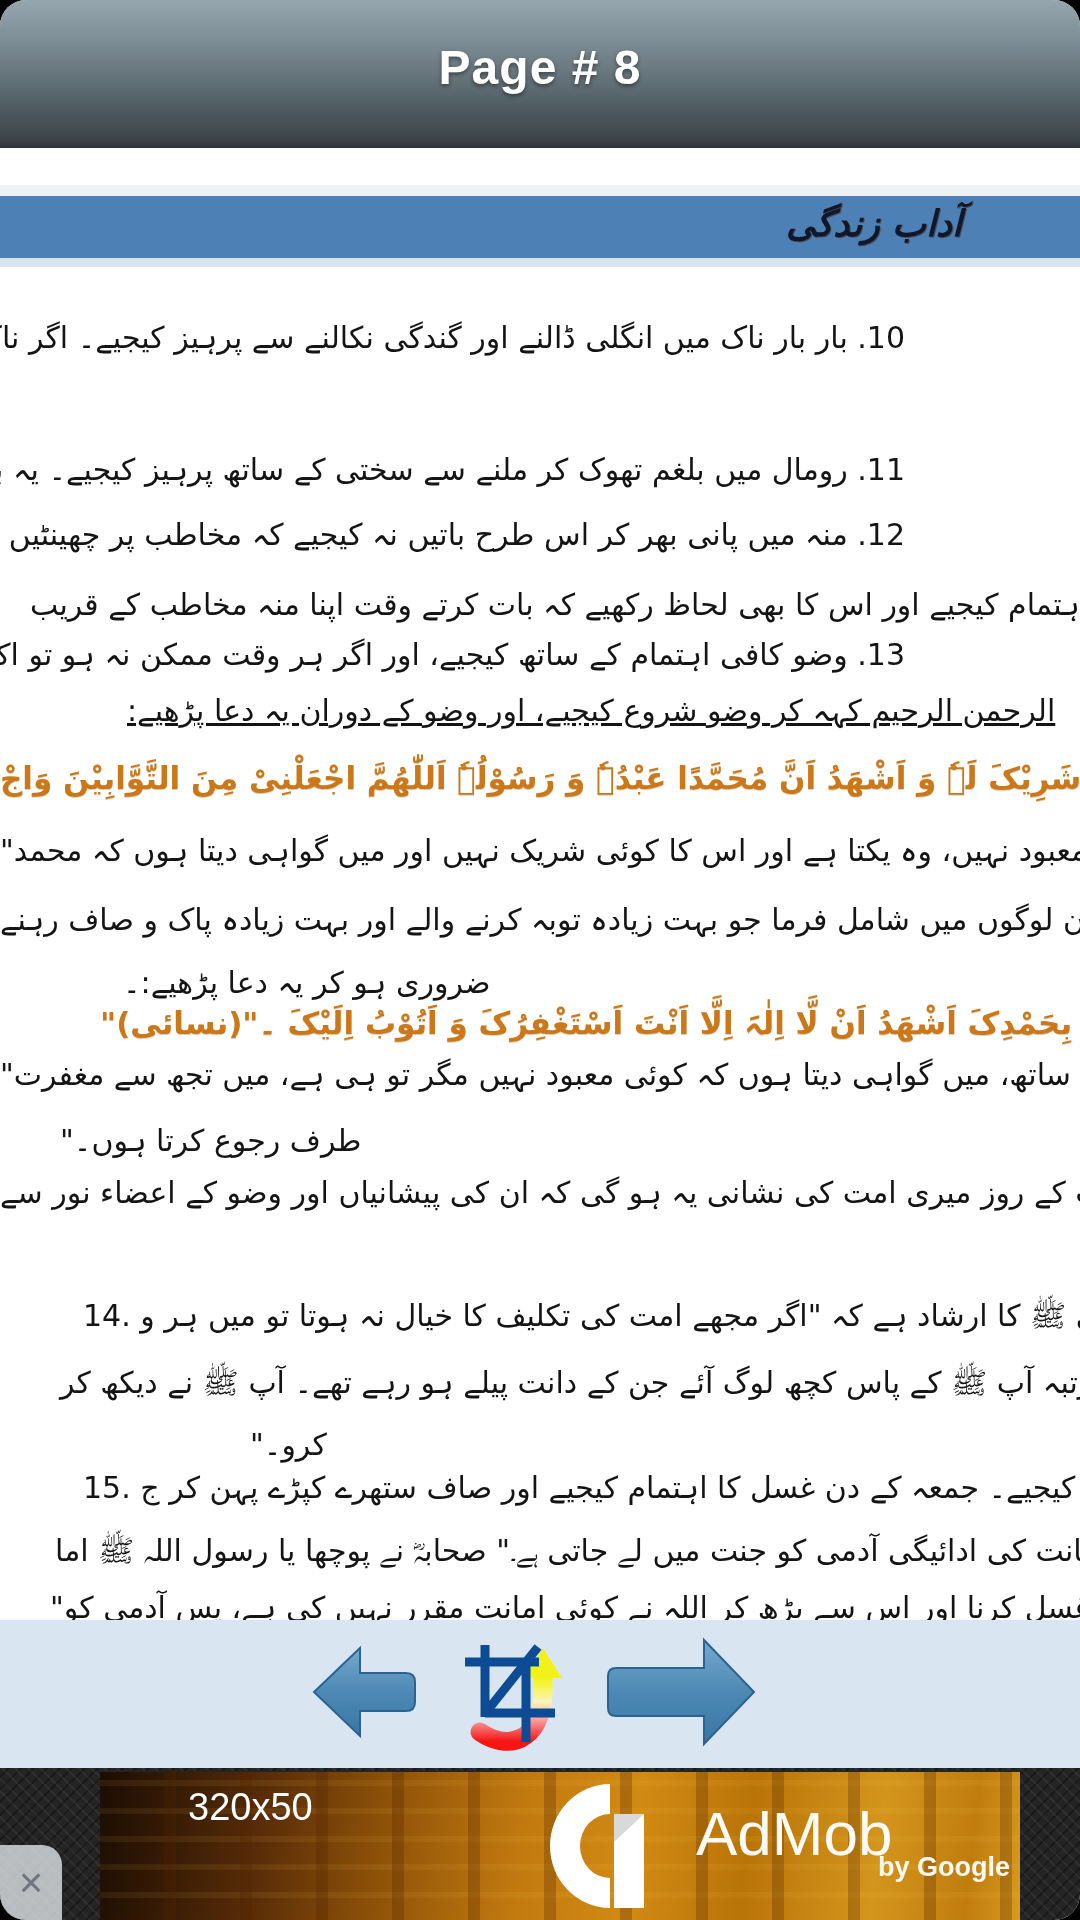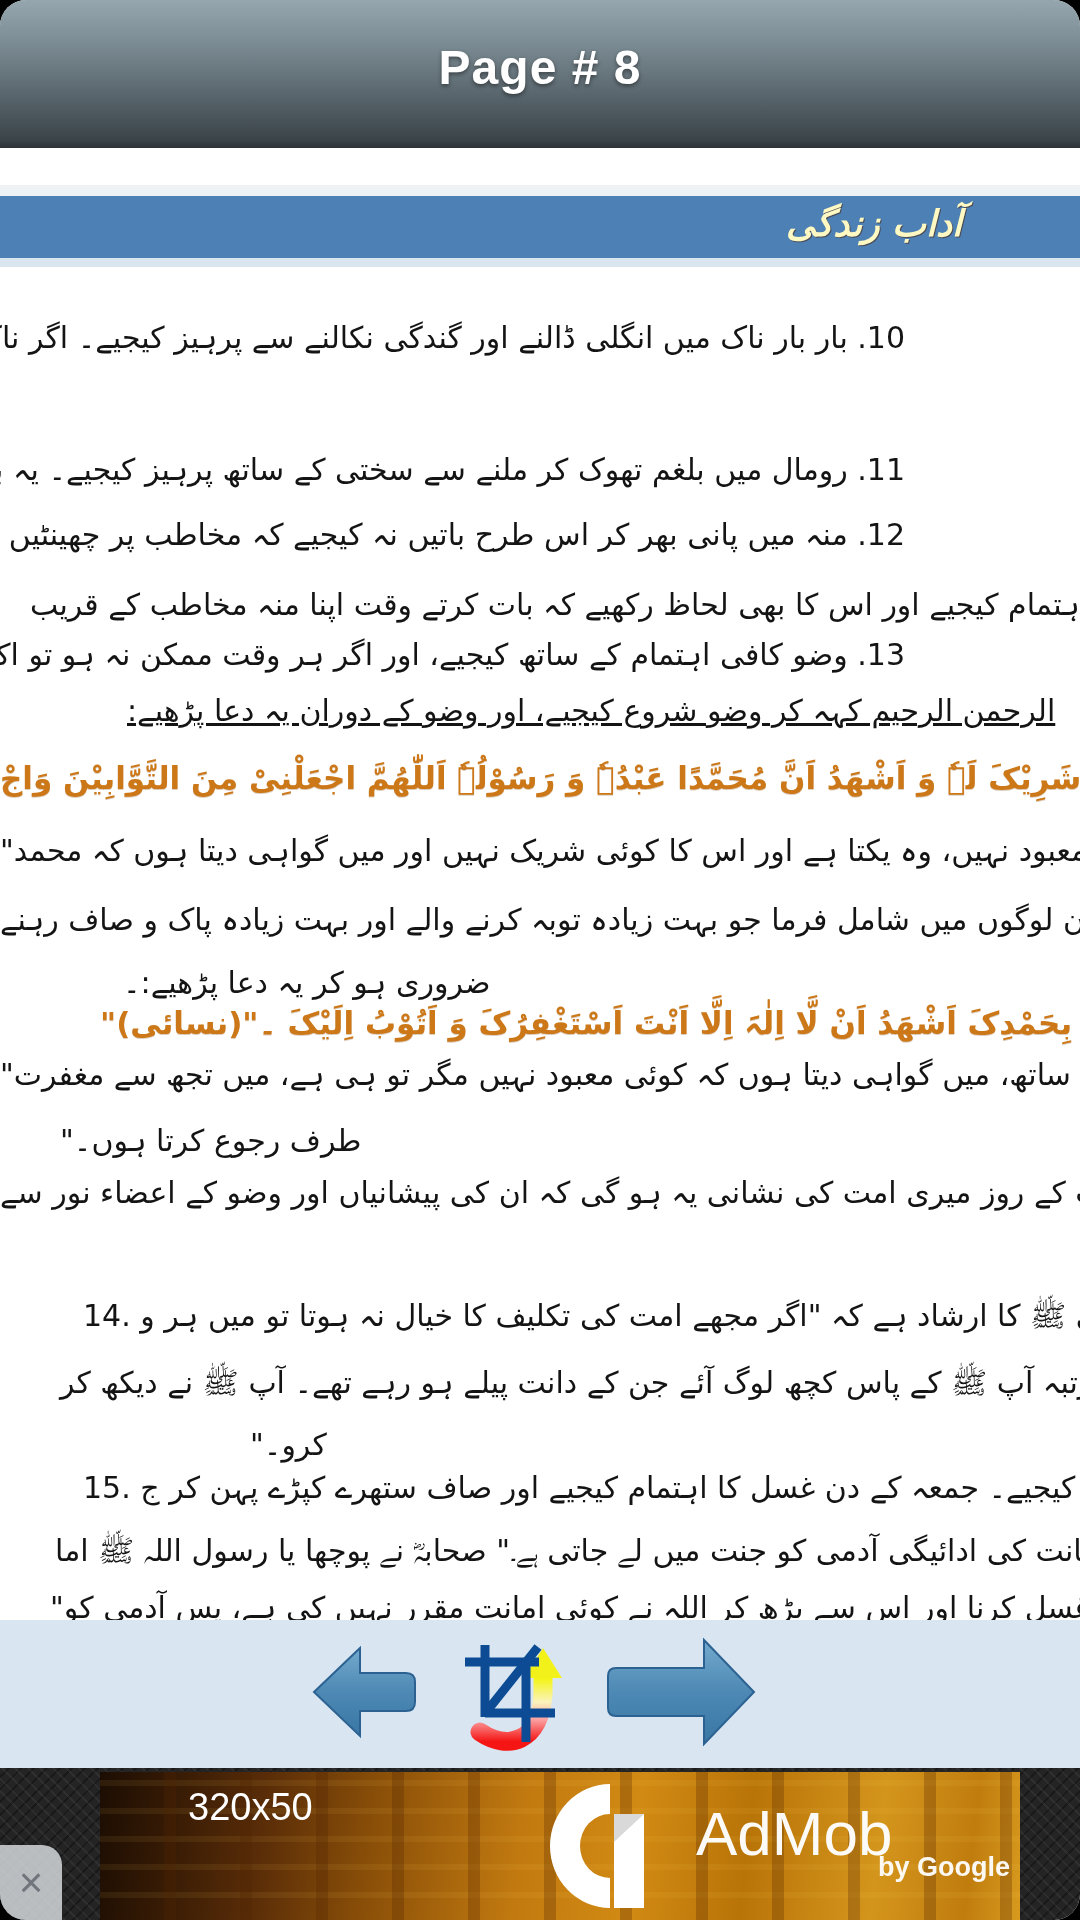--- a/index.html
+++ b/index.html
@@ -7,21 +7,21 @@
        font-family:"Liberation Sans",sans-serif;border-radius:26px;}
   
   .header{position:absolute;top:0;left:0;width:1080px;height:148px;
           background:linear-gradient(#96a6ae 0%,#7d8d95 28%,#5b686f 62%,#3a4348 95%,#2c3337 100%);
           display:flex;align-items:center;justify-content:center;}
   .header .title{color:#ffffff;font-size:48px;font-weight:bold;letter-spacing:1px;
           text-shadow:0 2px 4px rgba(0,0,0,.45);margin-top:-14px;}
   
   .strip-light{position:absolute;left:0;width:1080px;background:#eef2f5;}
   .page-banner{position:absolute;top:196px;left:0;width:1080px;height:62px;background:#4d80b5;}
-  .page-banner .ptitle{position:absolute;right:118px;top:6px;color:#fef9c3;font-size:36px;
+  .page-banner .ptitle{position:absolute;right:118px;top:6px;color:#0f172a;font-size:36px;
           font-weight:bold;font-style:italic;font-family:"DejaVu Serif","DejaVu Sans",serif;
           text-shadow:1px 1px 0 #4a4a55;}
   .banner-underline{position:absolute;top:258px;left:0;width:1080px;height:9px;background:#d9e5ef;}
   
   .content{position:absolute;top:267px;left:0;width:1080px;height:1353px;background:#ffffff;overflow:hidden;}
   .tline{position:absolute;white-space:nowrap;font-family:"DejaVu Sans",sans-serif;
          font-size:30px;color:#141414;line-height:46px;}
   .tline.dua{color:#cc7818;font-weight:bold;font-size:31px;text-shadow:0 1px 0 rgba(120,60,0,.25);}
   
   .navbar{position:absolute;top:1620px;left:0;width:1080px;height:148px;background:#d9e6f2;}

